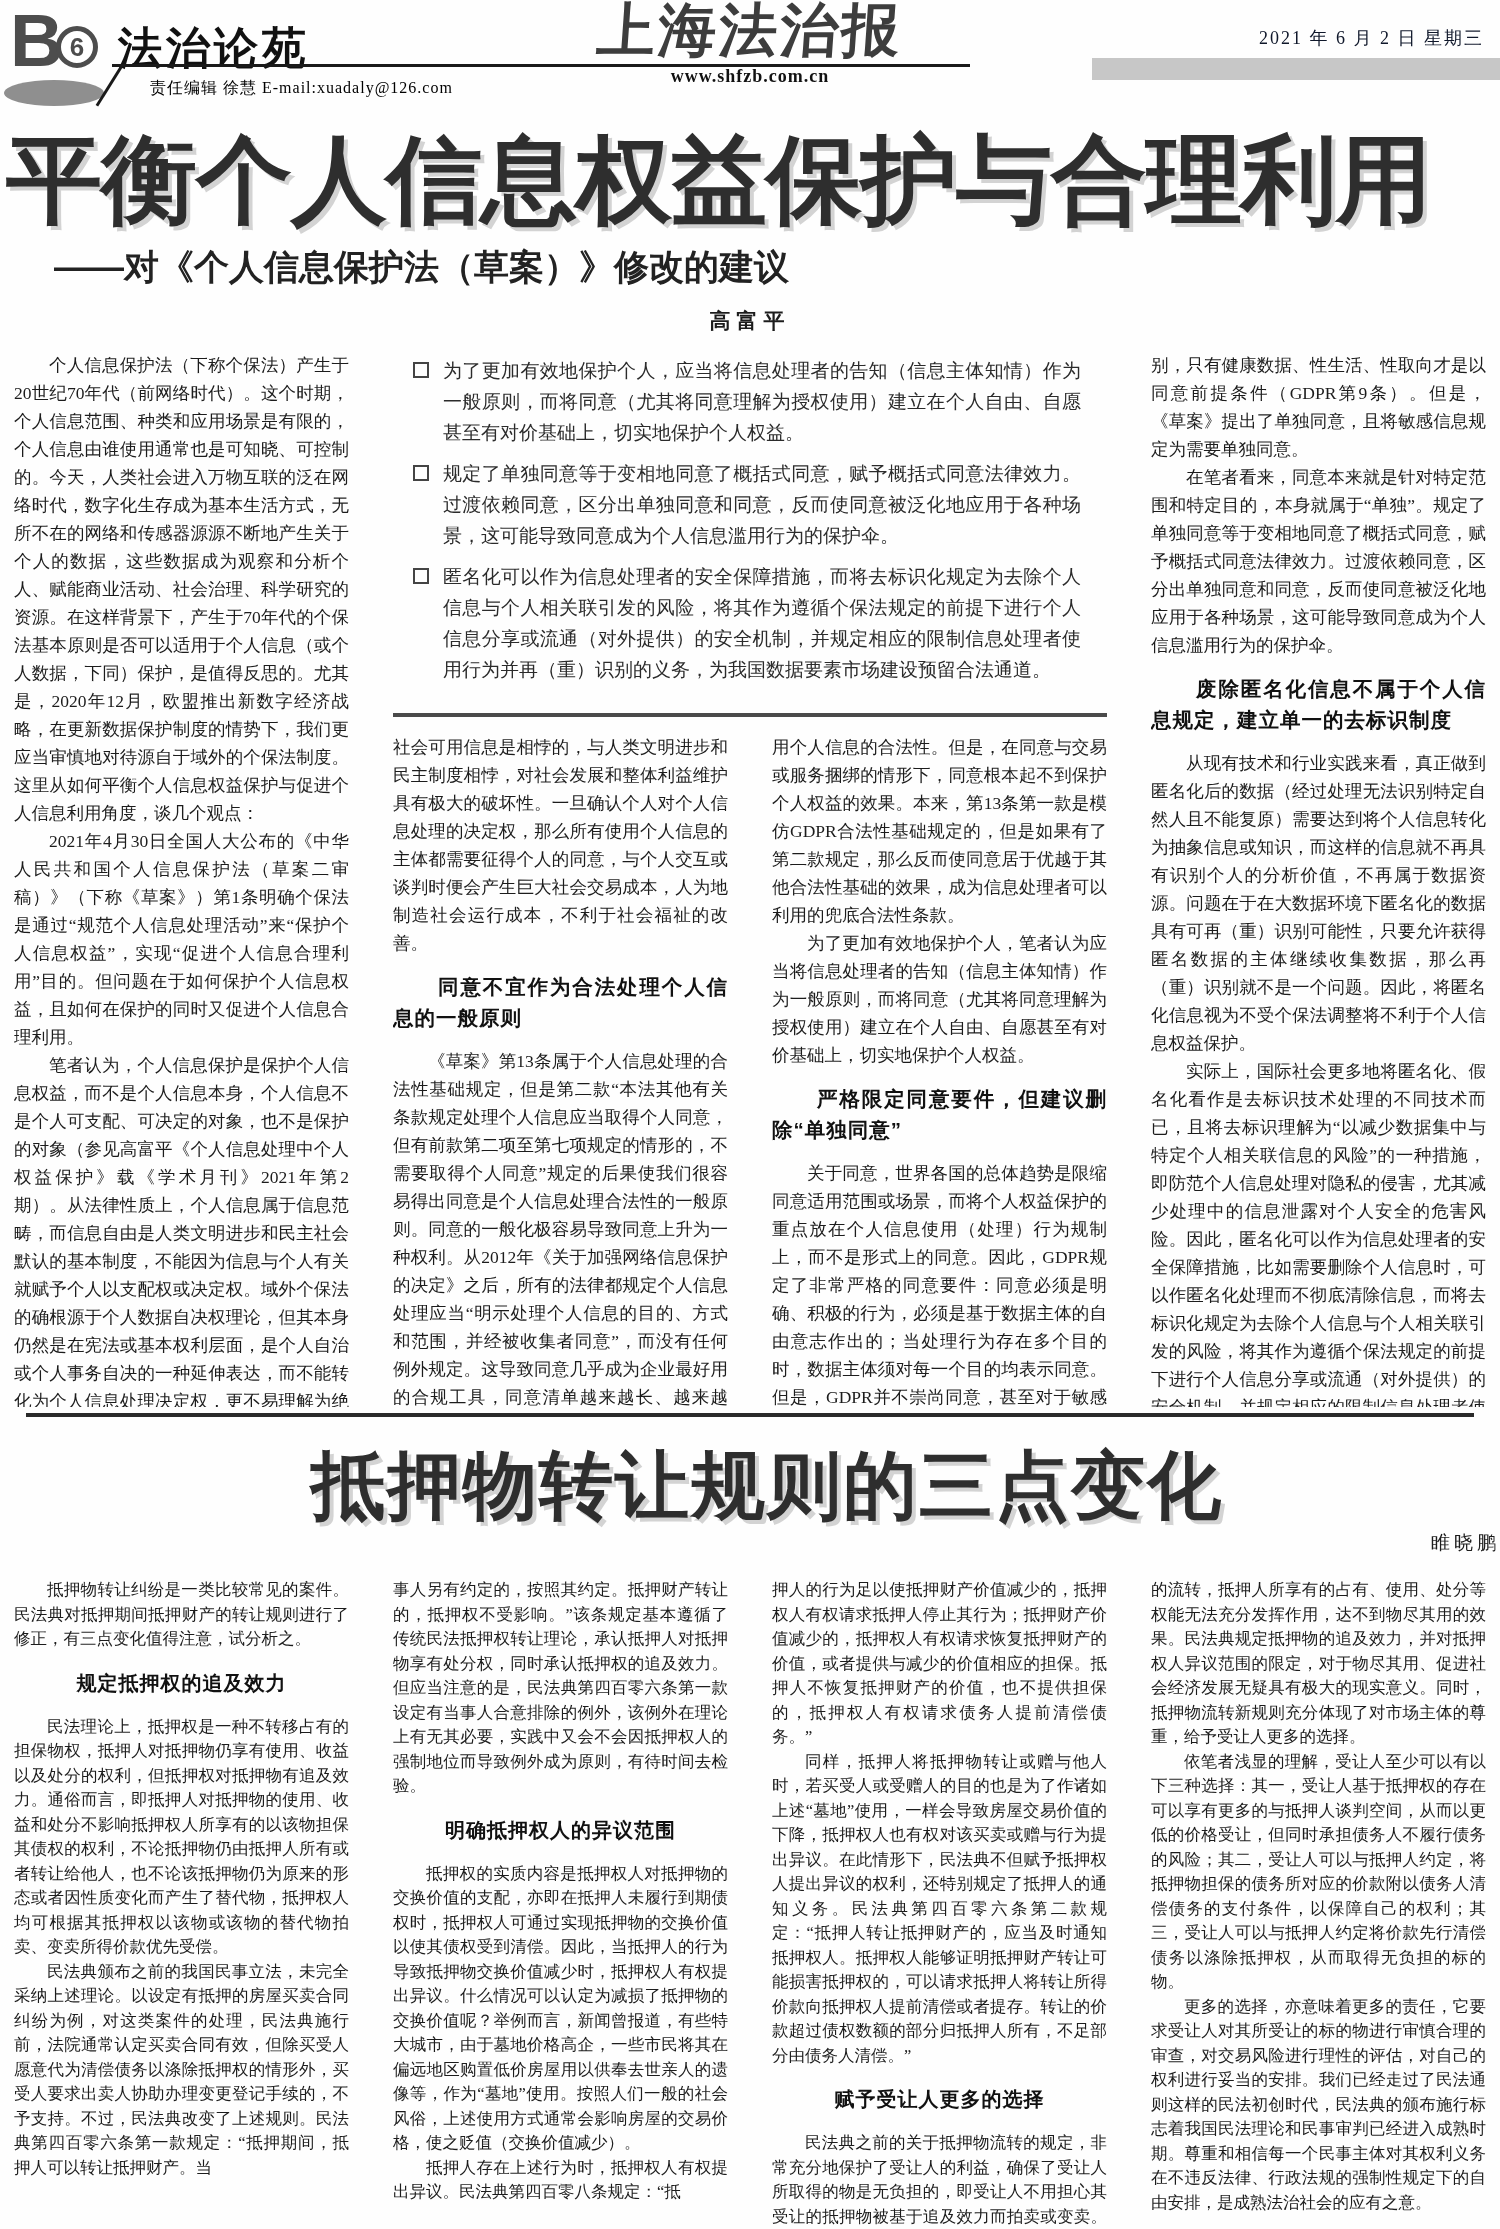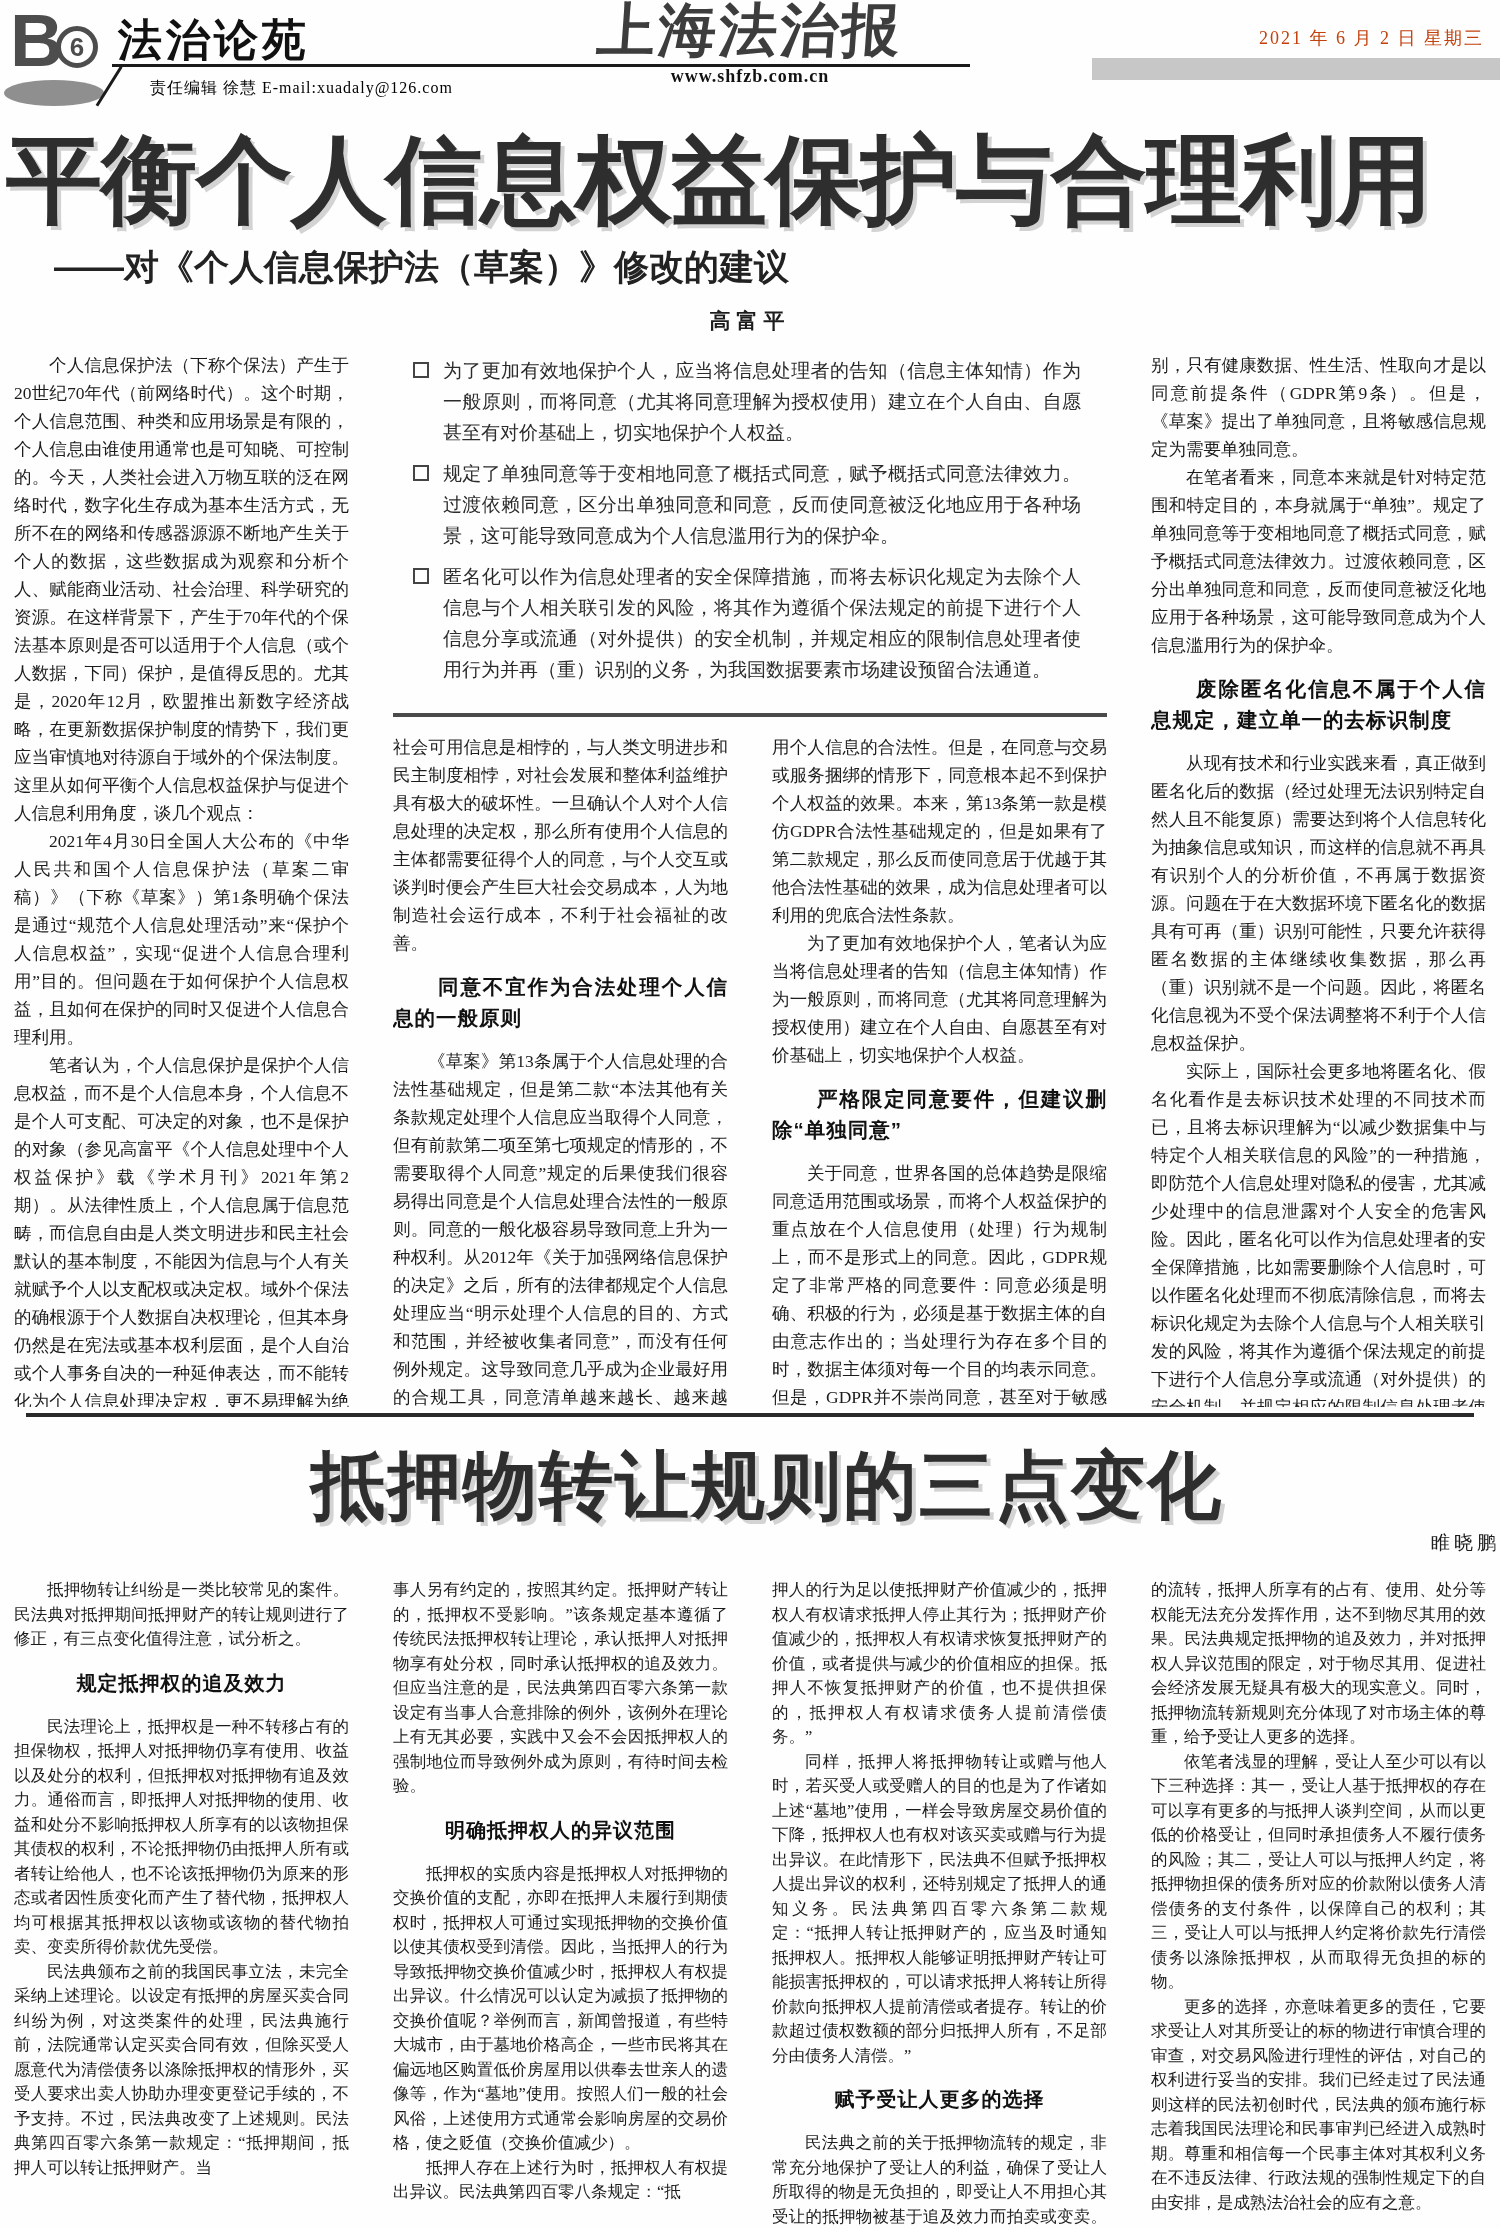--- a/index.html
+++ b/index.html
@@ -7,30 +7,30 @@
         color:#1c1c1c;font-family:"Liberation Serif",serif;overflow:hidden;box-sizing:border-box;}
   *{box-sizing:border-box;}
 
   
   .header{position:relative;height:114px;}
   .badge-wrap{position:absolute;left:10px;top:4px;width:110px;height:100px;}
   .badge-b{font-family:"Liberation Sans",sans-serif;font-weight:900;font-size:74px;line-height:74px;color:#4d4d4d;}
   .badge-circle{position:absolute;left:46px;top:22px;width:42px;height:42px;border:5px solid #4d4d4d;border-radius:50%;
         background:#fff;text-align:center;font-family:"Liberation Sans",sans-serif;font-weight:900;font-size:26px;line-height:33px;color:#4d4d4d;}
   .badge-shadow{position:absolute;left:-6px;top:76px;width:100px;height:26px;background:#8f8f8f;border-radius:50%;}
-  .section-title{position:absolute;left:118px;top:11px;font-family:"Liberation Sans",sans-serif;
+  .section-title{position:absolute;left:118px;top:19px;font-family:"Liberation Sans",sans-serif;
         font-weight:900;font-size:44px;letter-spacing:4px;color:#111;}
   .header-rule{position:absolute;left:112px;top:64px;width:858px;height:3px;background:#1a1a1a;}
   .header-slash{position:absolute;left:120px;top:66px;width:3px;height:46px;background:#1a1a1a;transform:rotate(32deg);transform-origin:top left;}
   .editor-line{position:absolute;left:150px;top:78px;font-size:16px;color:#000000;letter-spacing:1px;}
   .masthead-wrap{position:absolute;left:520px;top:0;width:460px;text-align:center;}
   .masthead{font-family:"DejaVu Serif",serif;font-weight:900;font-size:58px;line-height:60px;color:#3d3d3d;
         letter-spacing:3px;transform:skewX(-4deg);}
   .website{font-family:"Liberation Serif",serif;font-weight:bold;font-size:18px;color:#111;margin-top:6px;letter-spacing:1px;}
-  .header-date{position:absolute;right:16px;top:26px;font-size:18px;color:#c2410c;letter-spacing:2px;}
+  .header-date{position:absolute;right:16px;top:26px;font-size:18px;color:#0f172a;letter-spacing:2px;}
   .header-graybar{position:absolute;right:0;top:58px;width:408px;height:22px;background:#c7c7c7;}
 
   
   .a1-headline{margin:6px 6px 0 6px;font-family:"Liberation Sans",sans-serif;font-weight:900;
         font-size:96px;line-height:1.25;letter-spacing:-1px;color:#2e2e2e;white-space:nowrap;
         text-shadow:4px 4px 0 rgba(60,60,60,.22);}
   .a1-subtitle{margin:4px 0 0 54px;font-family:"Liberation Sans",sans-serif;font-weight:900;
         font-size:35px;color:#222;}
   .a1-grid{display:grid;grid-template-columns:repeat(4,1fr);grid-template-rows:52px auto 1fr;
         column-gap:44px;height:1108px;margin:8px 14px 0 14px;}

